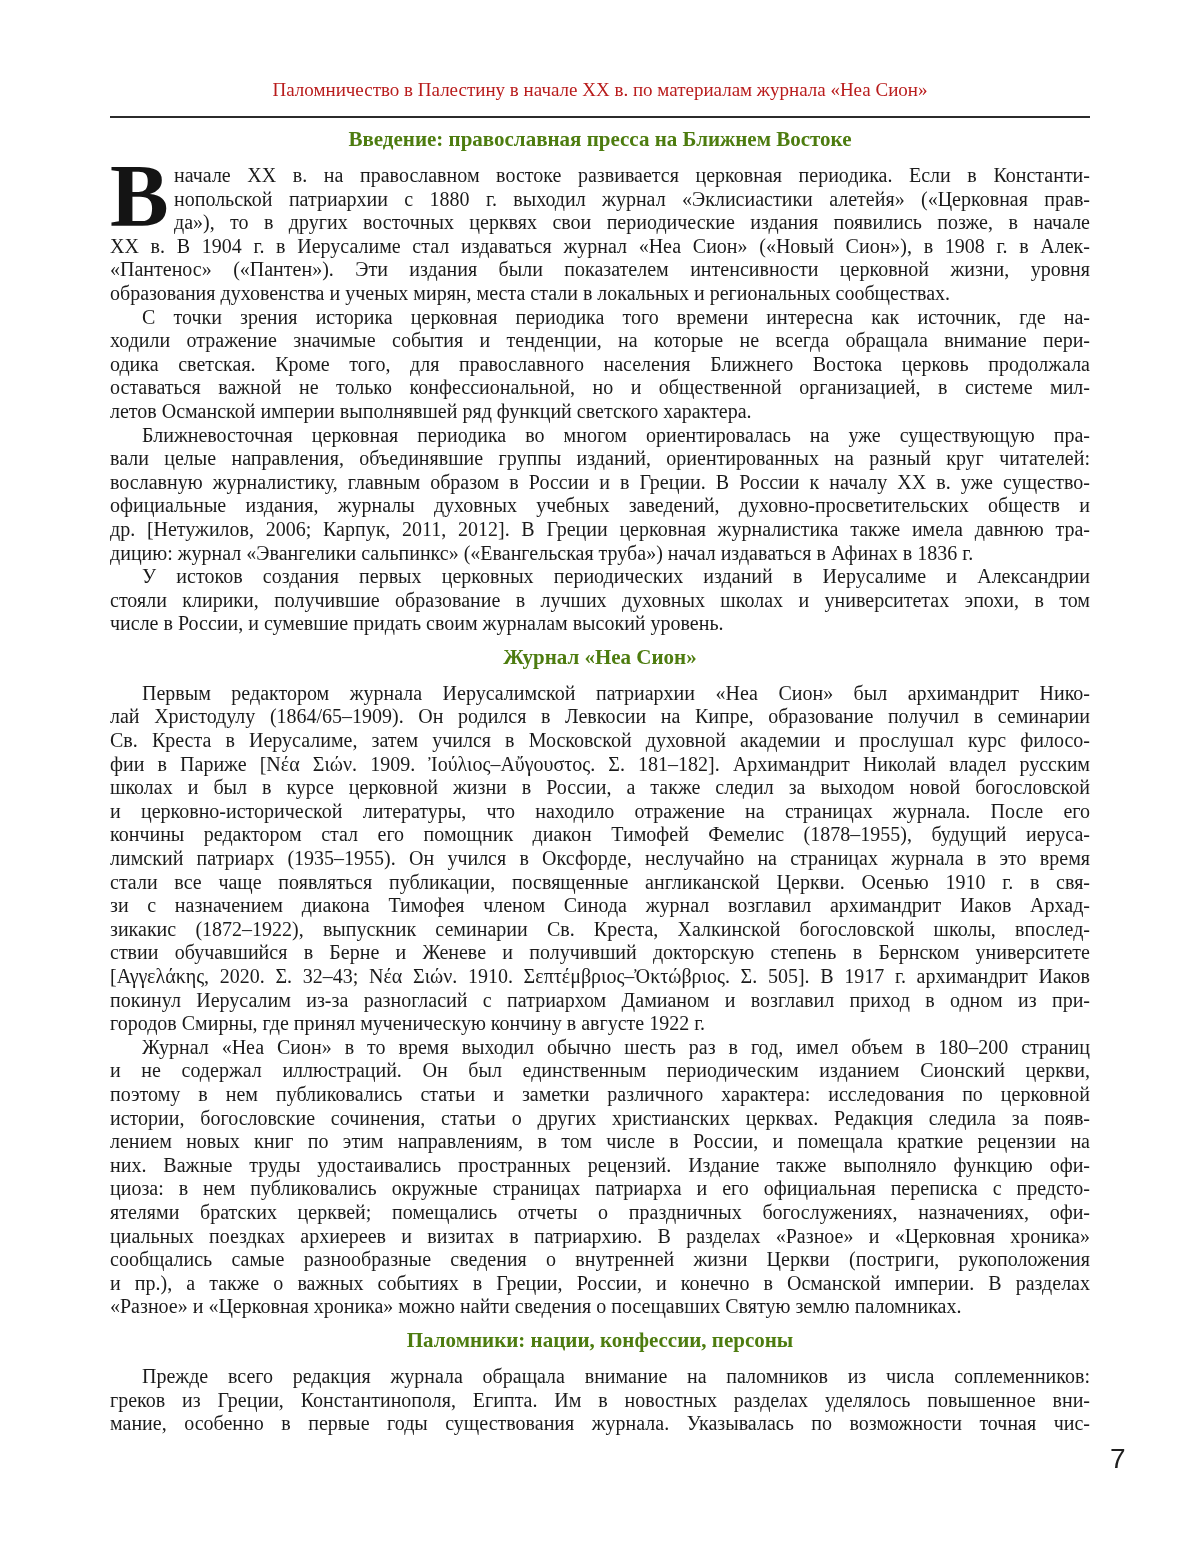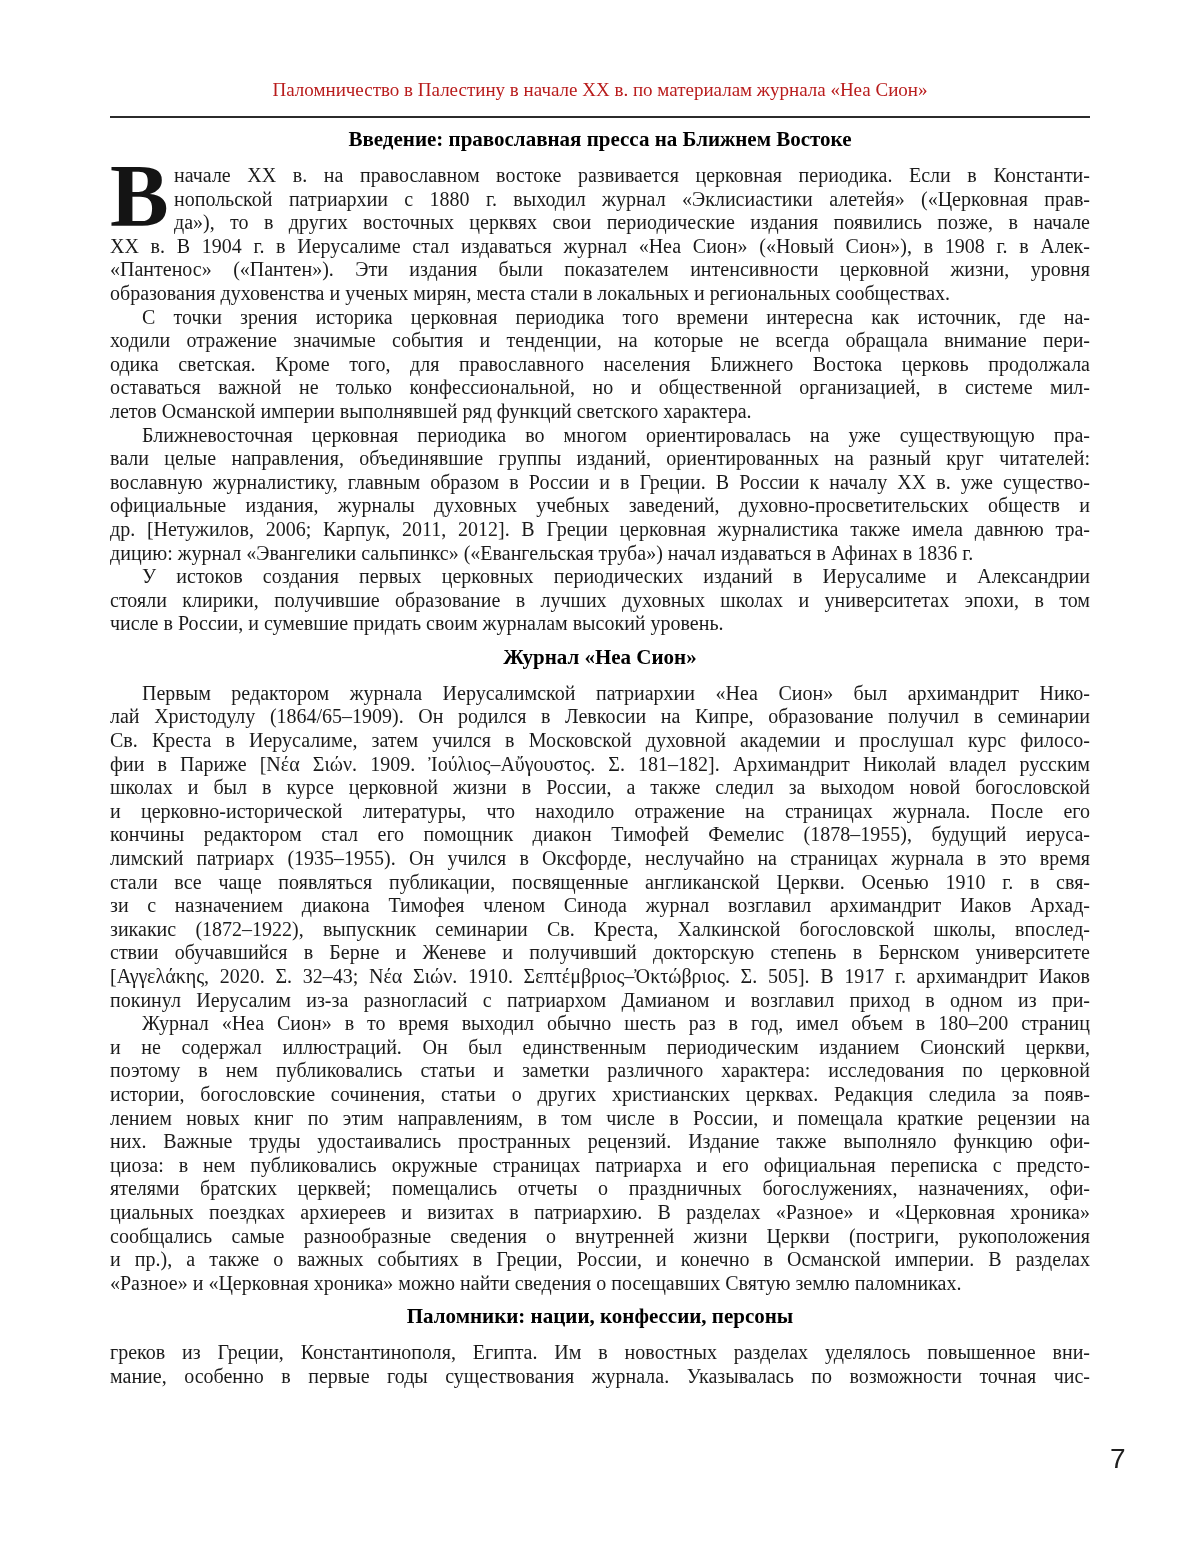--- a/index.html
+++ b/index.html
@@ -34,21 +34,21 @@
     top: 127px;
     left: 110px;
     width: 980px;
   }
   .heading {
     font-weight: bold;
     font-size: 21px;
     line-height: 24px;
     text-align: center;
     margin: 9px 0 13px 0;
-    color: #000000;
+    color: #4d7c0f;
   }
   .heading:first-child { margin-top: 0; }
   .para { position: relative; }
   .line {
     height: 23.6px;
     line-height: 23.6px;
     font-size: 20px;
     text-align: justify;
     text-align-last: left;
     overflow: hidden;
@@ -122,35 +122,37 @@
         <div class="line j">школах и был в курсе церковной жизни в России, а также следил за выходом новой богословской</div>
         <div class="line j">и церковно-исторической литературы, что находило отражение на страницах журнала. После его</div>
         <div class="line j">кончины редактором стал его помощник диакон Тимофей Фемелис (1878–1955), будущий иеруса-</div>
         <div class="line j">лимский патриарх (1935–1955). Он учился в Оксфорде, неслучайно на страницах журнала в это время</div>
         <div class="line j">стали все чаще появляться публикации, посвященные англиканской Церкви. Осенью 1910 г. в свя-</div>
         <div class="line j">зи с назначением диакона Тимофея членом Синода журнал возглавил архимандрит Иаков Архад-</div>
         <div class="line j">зикакис (1872–1922), выпускник семинарии Св. Креста, Халкинской богословской школы, впослед-</div>
         <div class="line j">ствии обучавшийся в Берне и Женеве и получивший докторскую степень в Бернском университете</div>
         <div class="line j">[Αγγελάκης, 2020. Σ. 32–43; Νέα Σιών. 1910. Σεπτέμβριος–Ὀκτώβριος. Σ. 505]. В 1917 г. архимандрит Иаков</div>
         <div class="line j">покинул Иерусалим из-за разногласий с патриархом Дамианом и возглавил приход в одном из при-</div>
+        <div class="line">городов Смирны, где принял мученическую кончину в августе 1922 г.</div>
       </div>
       <div class="para">
         <div class="line j indent">Журнал «Неа Сион» в то время выходил обычно шесть раз в год, имел объем в 180–200 страниц</div>
         <div class="line j">и не содержал иллюстраций. Он был единственным периодическим изданием Сионский церкви,</div>
         <div class="line j">поэтому в нем публиковались статьи и заметки различного характера: исследования по церковной</div>
         <div class="line j">истории, богословские сочинения, статьи о других христианских церквах. Редакция следила за появ-</div>
         <div class="line j">лением новых книг по этим направлениям, в том числе в России, и помещала краткие рецензии на</div>
         <div class="line j">них. Важные труды удостаивались пространных рецензий. Издание также выполняло функцию офи-</div>
         <div class="line j">циоза: в нем публиковались окружные страницах патриарха и его официальная переписка с предсто-</div>
         <div class="line j">ятелями братских церквей; помещались отчеты о праздничных богослужениях, назначениях, офи-</div>
         <div class="line j">циальных поездках архиереев и визитах в патриархию. В разделах «Разное» и «Церковная хроника»</div>
         <div class="line j">сообщались самые разнообразные сведения о внутренней жизни Церкви (постриги, рукоположения</div>
         <div class="line j">и пр.), а также о важных событиях в Греции, России, и конечно в Османской империи. В разделах</div>
         <div class="line">«Разное» и «Церковная хроника» можно найти сведения о посещавших Святую землю паломниках.</div>
       </div>
       <div class="heading">Паломники: нации, конфессии, персоны</div>
       <div class="para">
+        <div class="line j indent">Прежде всего редакция журнала обращала внимание на паломников из числа соплеменников:</div>
         <div class="line j">греков из Греции, Константинополя, Египта. Им в новостных разделах уделялось повышенное вни-</div>
         <div class="line j">мание, особенно в первые годы существования журнала. Указывалась по возможности точная чис-</div>
       </div>
     </main>
   <div class="page-num">7</div>
 </div>
 
 </body></html>

